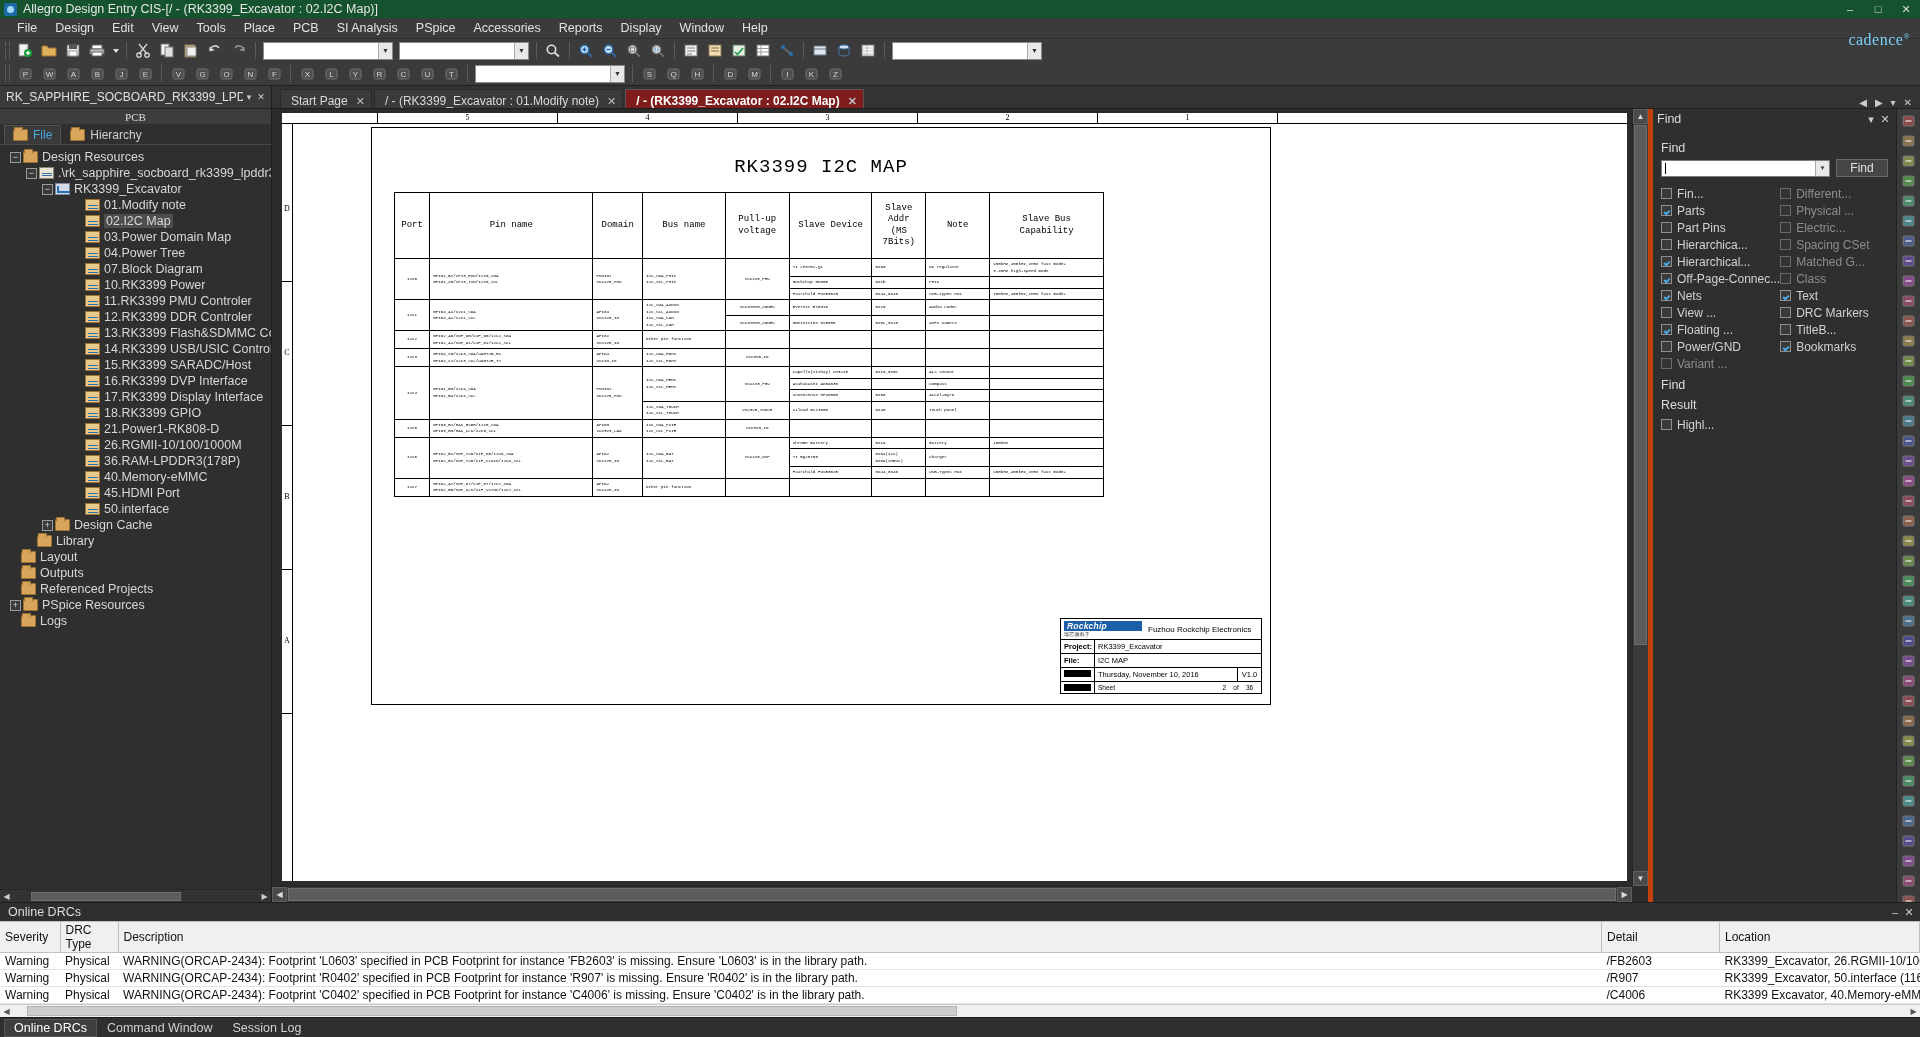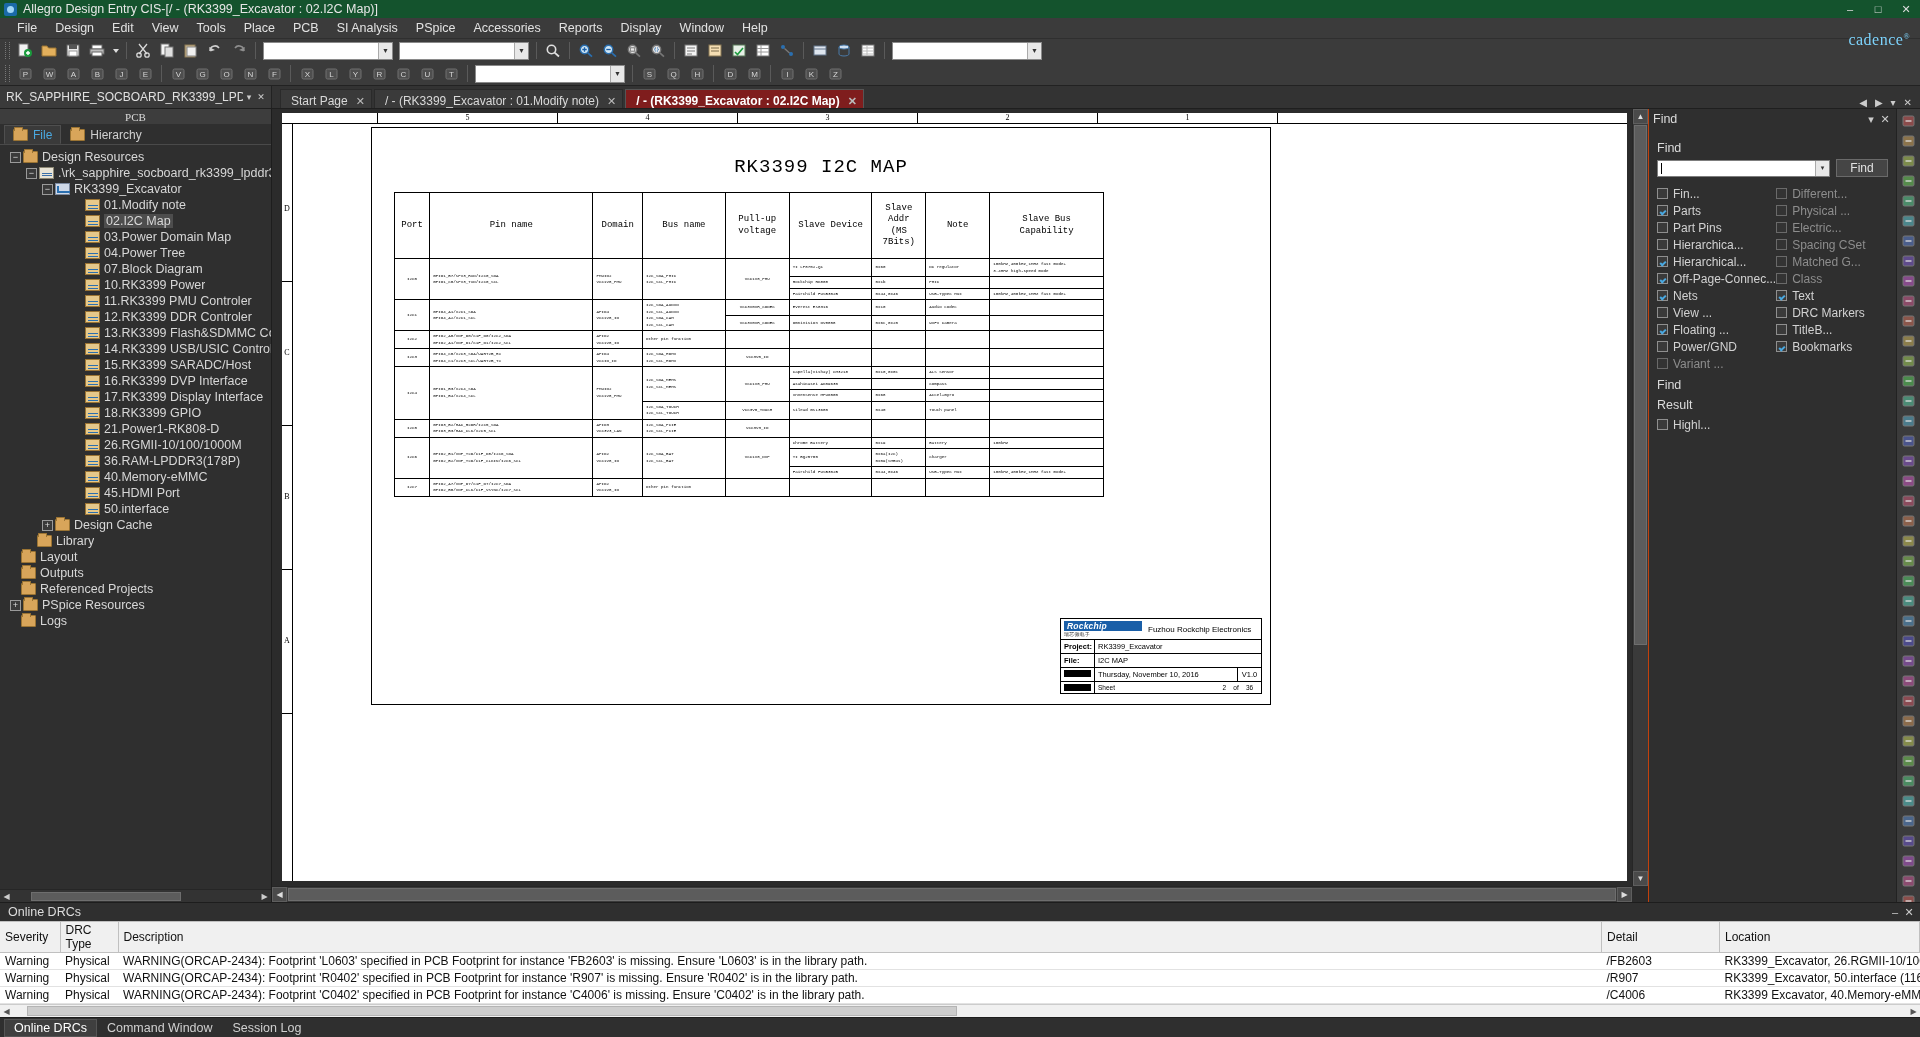--- a/index.html
+++ b/index.html
@@ -119,21 +119,21 @@
   .tbrow .k{width:34px;flex:0 0 34px;border-right:1px solid #000;font-size:7.5px;color:#000;padding:2px 3px;font-weight:bold;}
   .tbrow .v{flex:1;font-size:7.5px;color:#000;padding:2px 3px;}
   .tblogo{display:flex;align-items:center;border-bottom:1px solid #000;padding:2px 3px;gap:6px;}
   .rocklogo{width:78px;}
   .rocklogo .r1{background:#1a5fa8;color:#fff;font-size:8.5px;font-weight:bold;font-style:italic;padding:0 3px;letter-spacing:.2px;}
   .rocklogo .r2{font-size:5px;color:#333;letter-spacing:.2px;}
   .tblogo .co{font-size:8px;color:#000;}
   .tbbar{height:7px;background:#000;}
 
   
-  .findpanel{width:248px;flex:0 0 248px;background:#2f2f2f;border-left:1px solid #c2410c;display:flex;flex-direction:column;}
+  .findpanel{width:248px;flex:0 0 248px;background:#2f2f2f;border-left:5px solid #c2410c;display:flex;flex-direction:column;}
   .fp-head{height:20px;display:flex;align-items:center;padding:0 4px;background:#2f2f2f;}
   .fp-head .t{flex:1;font-size:12.5px;color:#dcdcdc;}
   .fp-head .b{width:14px;text-align:center;color:#ccc;font-size:11px;}
   .fp-body{flex:1;padding:6px 8px;overflow:hidden;}
   .fp-sec{font-size:12.5px;color:#dcdcdc;margin:6px 0 4px;}
   .fp-searchrow{display:flex;align-items:center;gap:6px;margin-bottom:8px;}
   .fp-input{flex:1;height:17px;background:#fff;border:1px solid #7d7d7d;display:flex;align-items:center;}
   .fp-input .caret{width:1px;height:11px;background:#000;margin-left:3px;}
   .fp-input .arw{width:14px;height:15px;margin-left:auto;background:#e8e8e8;border-left:1px solid #aaa;display:flex;align-items:center;justify-content:center;font-size:7px;color:#333;}
   .fp-btn{width:52px;height:18px;background:#454545;border:1px solid #6a6a6a;color:#e2e2e2;font-size:12px;display:flex;align-items:center;justify-content:center;}

